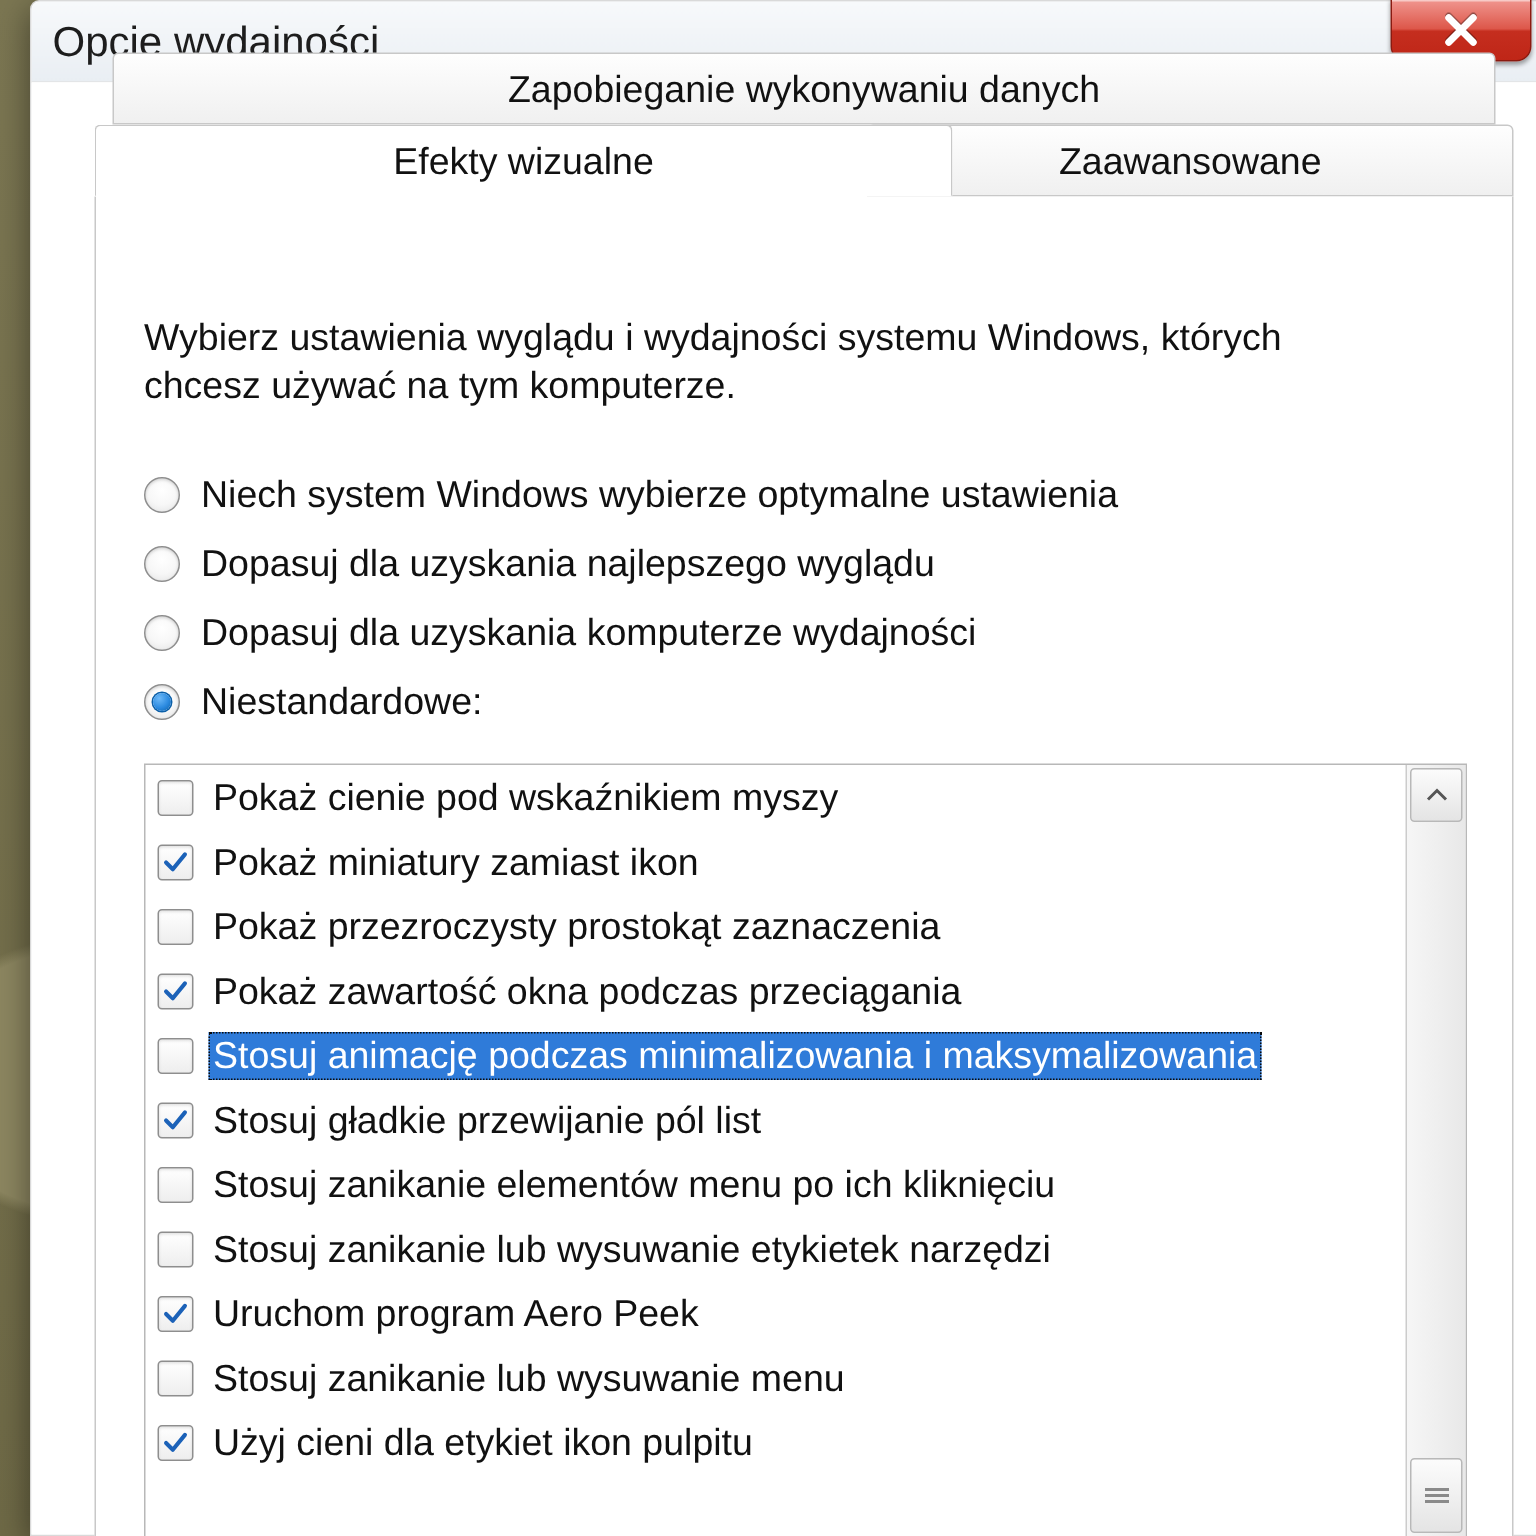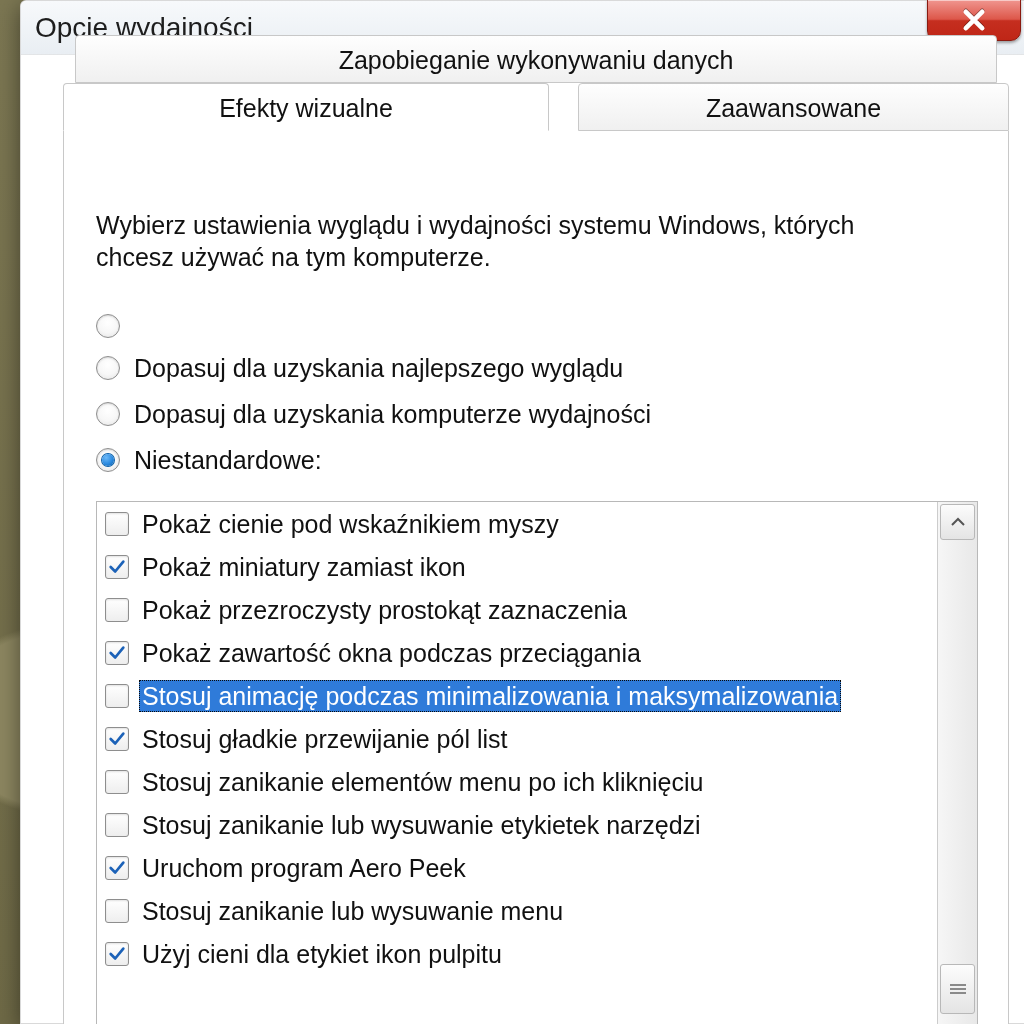--- a/index.html
+++ b/index.html
@@ -89,21 +89,21 @@
     font-size: 25px;
     color: #111;
     text-align: center;
     border: 1px solid #c8c8c8;
     background: linear-gradient(#fefefe, #f0f0f0);
     border-radius: 4px 4px 0 0;
     cursor: pointer;
     user-select: none;
   }
   .tab-upper { top: 0; left: 12px; right: 12px; }
-  .tab-lower-left { top: 48px; left: 0; width: 486px; }
+  .tab-lower-left { top: 48px; left: 0; width: 572px; }
   .tab-lower-right { top: 48px; left: 515px; right: 0; }
   .tab.active {
     background: #ffffff;
     border-bottom-color: #ffffff;
     z-index: 2;
   }
   .tabbody-spacer {
     height: 48px; 
   }
 
@@ -236,20 +236,21 @@
     <div class="tabctrl">
       <div class="tabbody-spacer"></div>
 
       <div class="panel">
 
         <div class="intro">Wybierz ustawienia wyglądu i wydajności systemu Windows, których chcesz używać na tym komputerze.</div>
 
         <div class="radios" id="radios">
             <div class="radio-row">
               <span class="radio"></span>
+              <span>Niech system Windows wybierze optymalne ustawienia</span>
             </div>
             <div class="radio-row">
               <span class="radio"></span>
               <span>Dopasuj dla uzyskania najlepszego wyglądu</span>
             </div>
             <div class="radio-row">
               <span class="radio"></span>
               <span>Dopasuj dla uzyskania komputerze wydajności</span>
             </div>
             <div class="radio-row">

